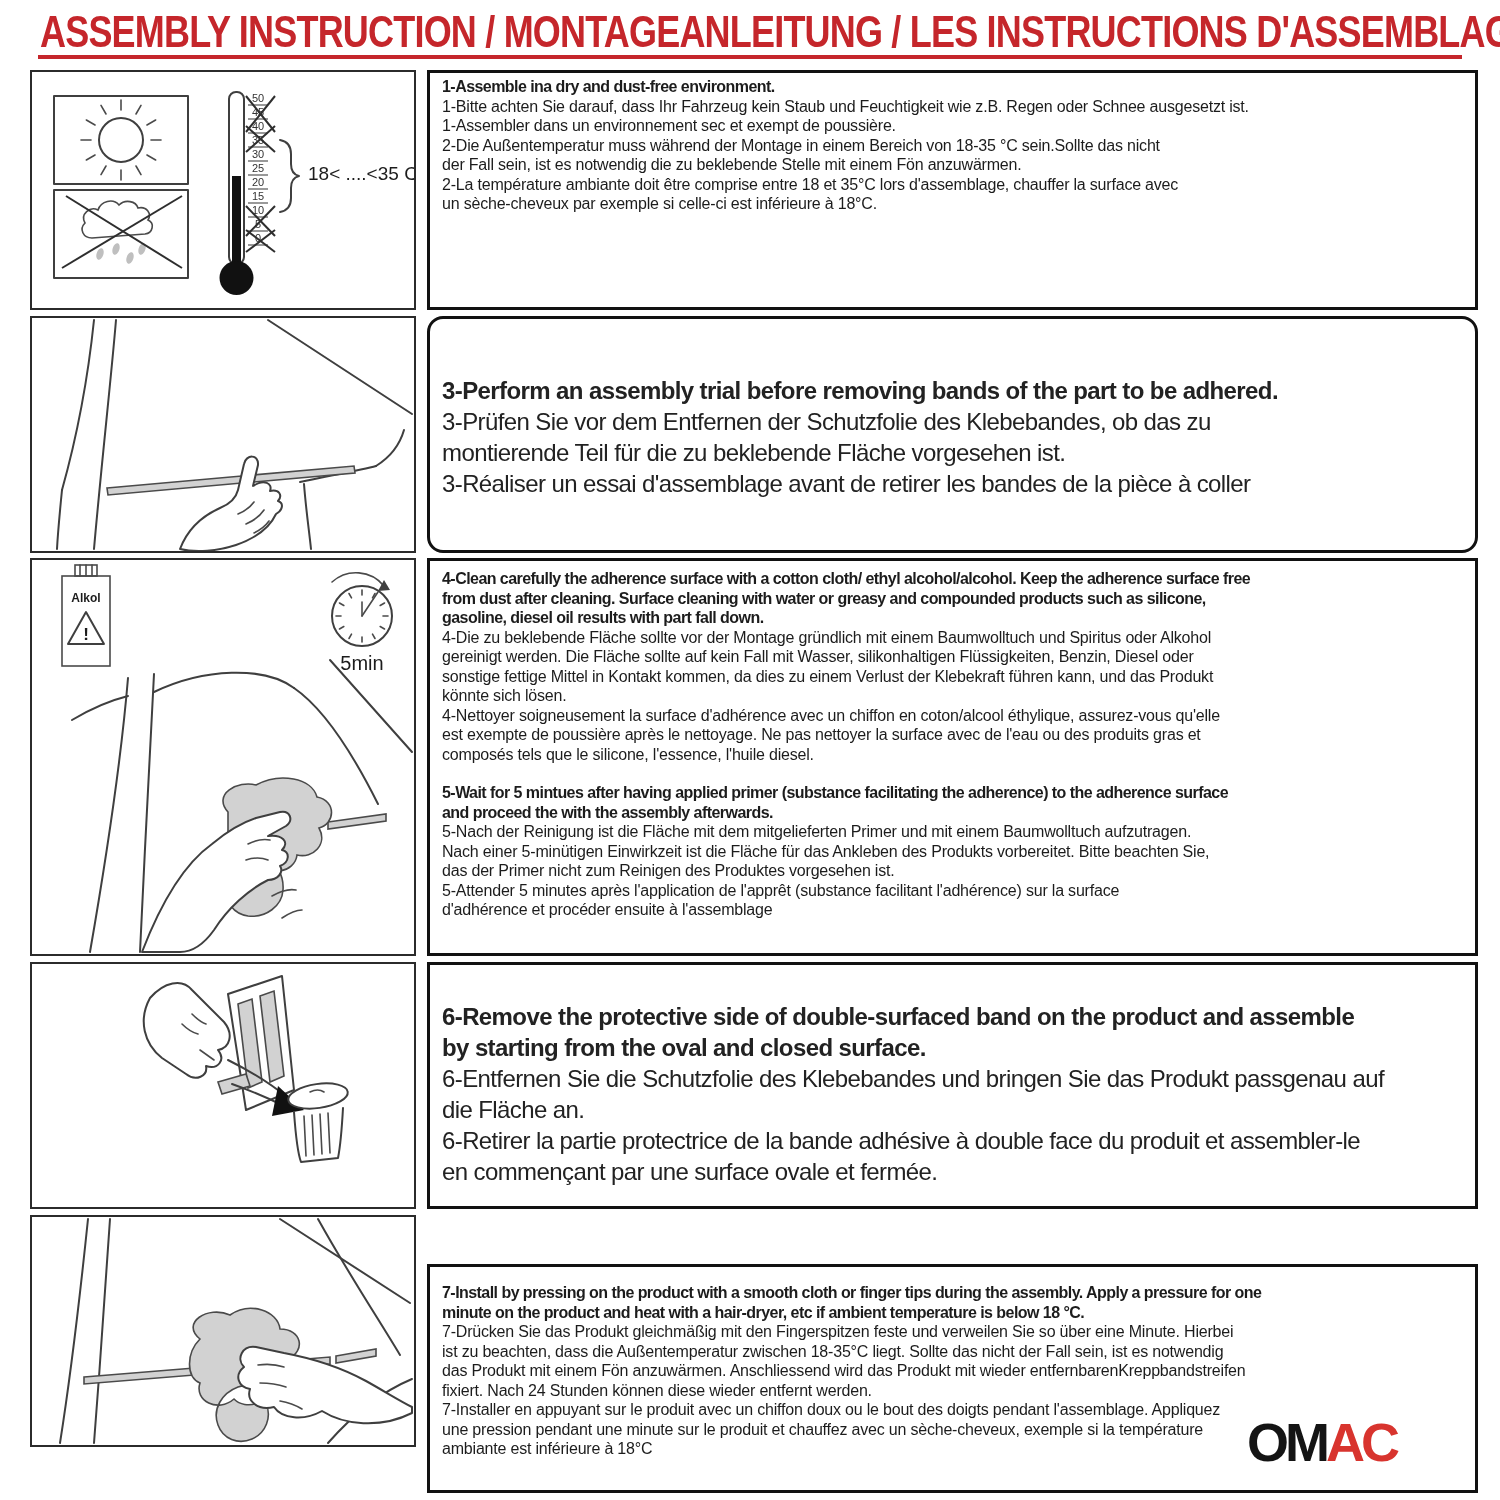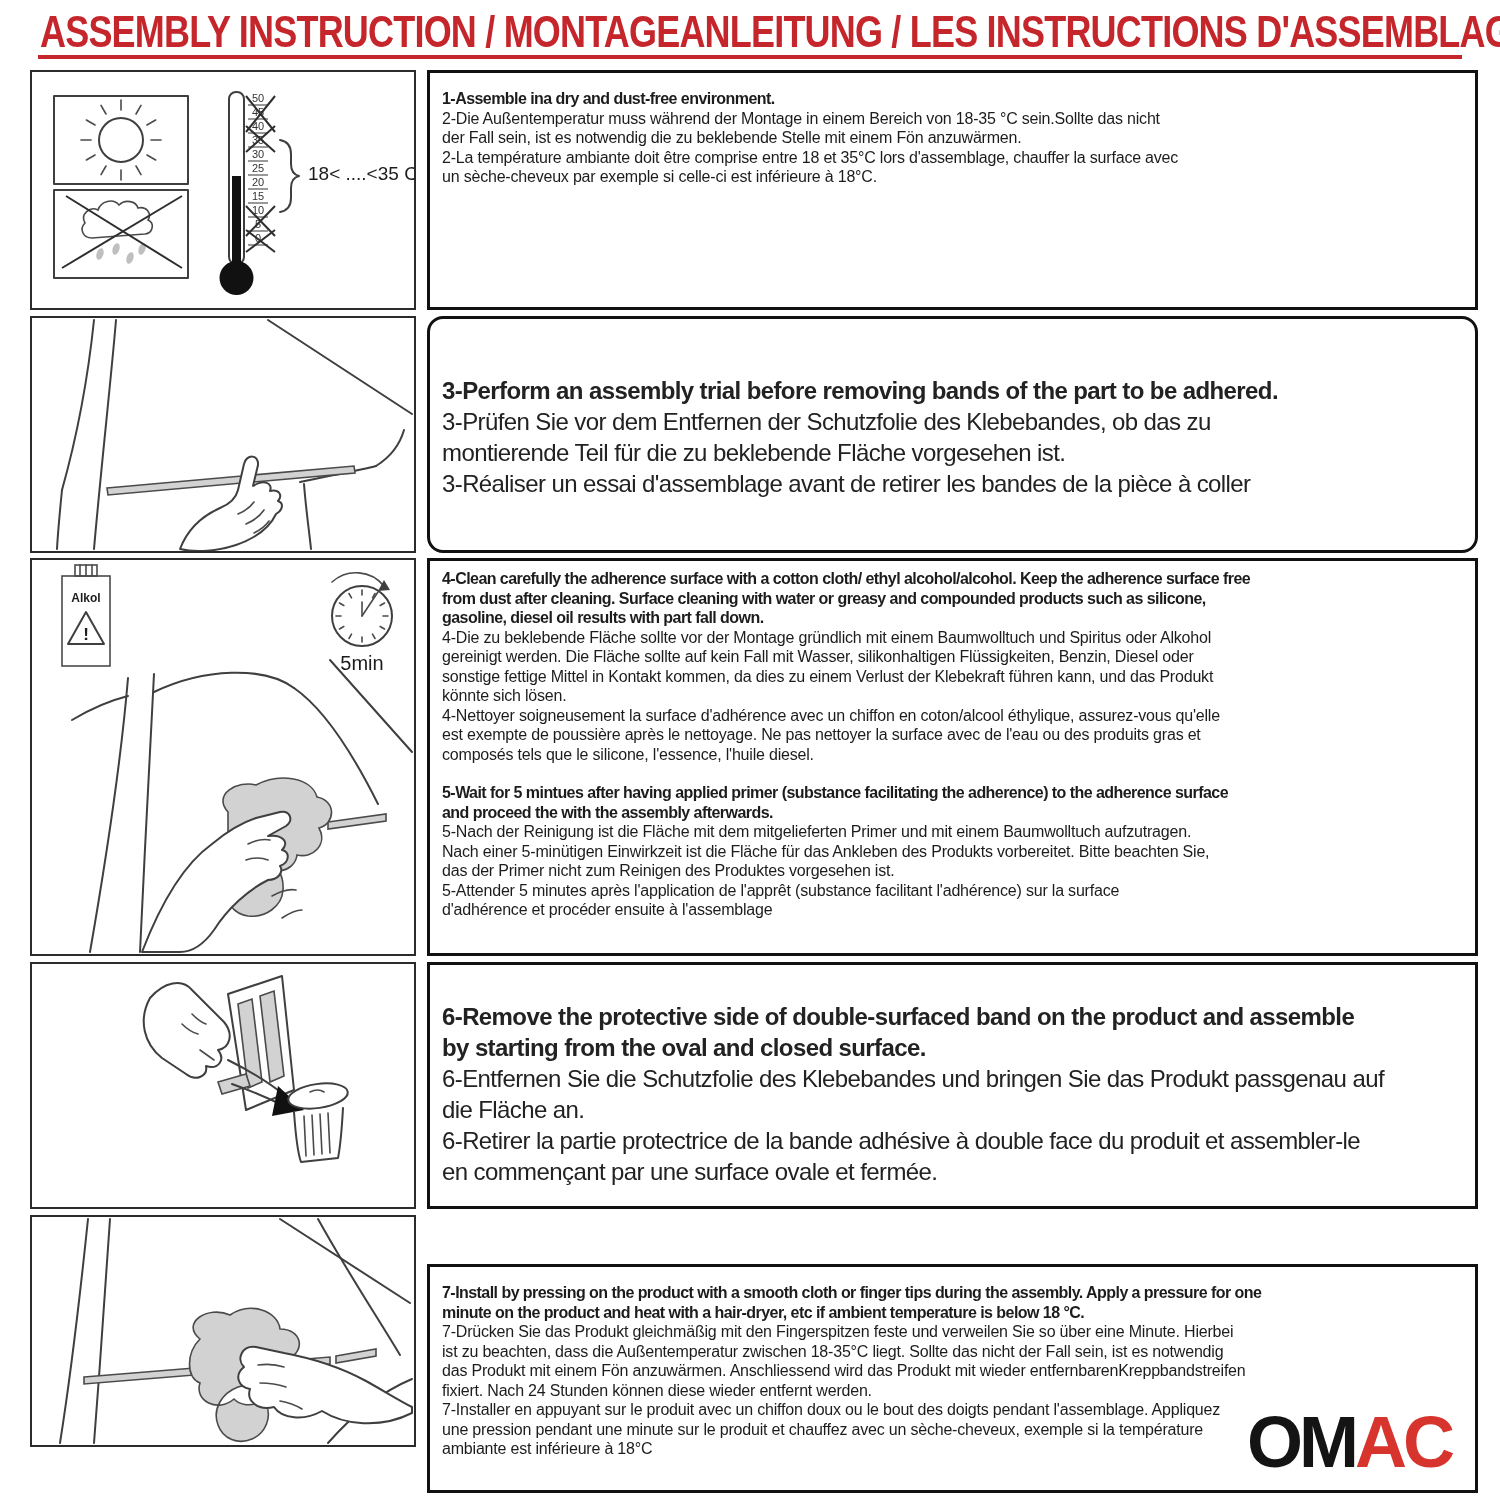--- a/index.html
+++ b/index.html
@@ -21,21 +21,21 @@
   .imgbox{
     position:absolute;left:30px;width:386px;
     border:2px solid #2b2b2b;background:#fff;box-sizing:border-box;
   }
   .textbox{
     position:absolute;left:427px;width:1051px;
     border:3px solid #111;background:#fff;box-sizing:border-box;
     padding:8px 8px 4px 12px;
   }
   .r1 .imgbox{top:70px;height:240px;}
-  .r1 .textbox{top:70px;height:240px;padding-top:16px;}
+  .r1 .textbox{top:70px;height:240px;padding-top:4px;}
   .r2 .imgbox{top:316px;height:237px;}
   .r2 .textbox{top:316px;height:237px;padding-top:56px;border-radius:16px;}
   .r3 .imgbox{top:558px;height:398px;}
   .r3 .textbox{top:558px;height:398px;}
   .r4 .imgbox{top:962px;height:247px;}
   .r4 .textbox{top:962px;height:247px;padding-top:36px;}
   .r5 .imgbox{top:1215px;height:232px;}
   .r5 .textbox{top:1264px;height:229px;padding-top:16px;}
 
   .textbox p{margin:0;white-space:pre-line;}
@@ -51,21 +51,21 @@
   .fill-gray{fill:#d2d2d2;stroke:#4a4a4a;stroke-width:1.6;}
   .fill-white{fill:#ffffff;stroke:#3f3f3f;stroke-width:2;stroke-linejoin:round;}
   .blk{fill:#111;}
   #thermo-ticks text{font-size:11px;fill:#333;text-anchor:middle;font-family:"Liberation Sans","DejaVu Sans",sans-serif;}
   #thermo-ticks line{stroke:#555;stroke-width:1.2;}
   .svg-label{font-family:"Liberation Sans","DejaVu Sans",sans-serif;fill:#1c1c1c;}
   .cross{stroke:#2e2e2e;stroke-width:2;}
 
   .logo{
     position:absolute;left:1237px;top:1406px;height:76px;background:#fff;
-    font-weight:900;font-size:72px;line-height:72px;letter-spacing:-4px;
+    font-weight:900;font-size:54px;line-height:72px;letter-spacing:-4px;
     padding-left:10px;white-space:nowrap;
   }
   .logo .black{color:#141414;}
   .logo .red{color:#d8342e;}
 </style>
 </head>
 <body>
 
 <div class="page-title">ASSEMBLY INSTRUCTION / MONTAGEANLEITUNG / LES INSTRUCTIONS D'ASSEMBLAGE</div>
 <div class="title-underline"></div>
@@ -142,20 +142,22 @@
           <line x1="214" y1="158" x2="243" y2="180" class="cross"></line>
           <line x1="243" y1="158" x2="214" y2="180" class="cross"></line>
         </g>
         <path class="ln" d="M248 68 q11 2 11 14 v10 q0 10 8 12 q-8 2 -8 12 v10 q0 12 -11 14"></path>
         <text x="276" y="108" class="svg-label" font-size="19">18&lt; ....&lt;35 C</text>
       </g>
     </svg>
   </div>
   <div class="textbox small">
       <p class="b">1-Assemble ina dry and dust-free environment.</p>
+      <p>1-Bitte achten Sie darauf, dass Ihr Fahrzeug kein Staub und Feuchtigkeit wie z.B. Regen oder Schnee ausgesetzt ist.
+1-Assembler dans un environnement sec et exempt de poussière.</p>
       <p>2-Die Außentemperatur muss während der Montage in einem Bereich von 18-35 °C  sein.Sollte das nicht
 der Fall sein, ist es notwendig die zu beklebende Stelle mit einem Fön anzuwärmen.
 2-La température ambiante doit être comprise entre 18 et 35°C lors d'assemblage, chauffer la surface avec
 un sèche-cheveux par exemple si celle-ci est inférieure à 18°C.</p>
     </div>
 </div>
 
 <div class="row r2">
   <div class="imgbox">
     <svg width="382" height="233" viewBox="0 0 382 233">

